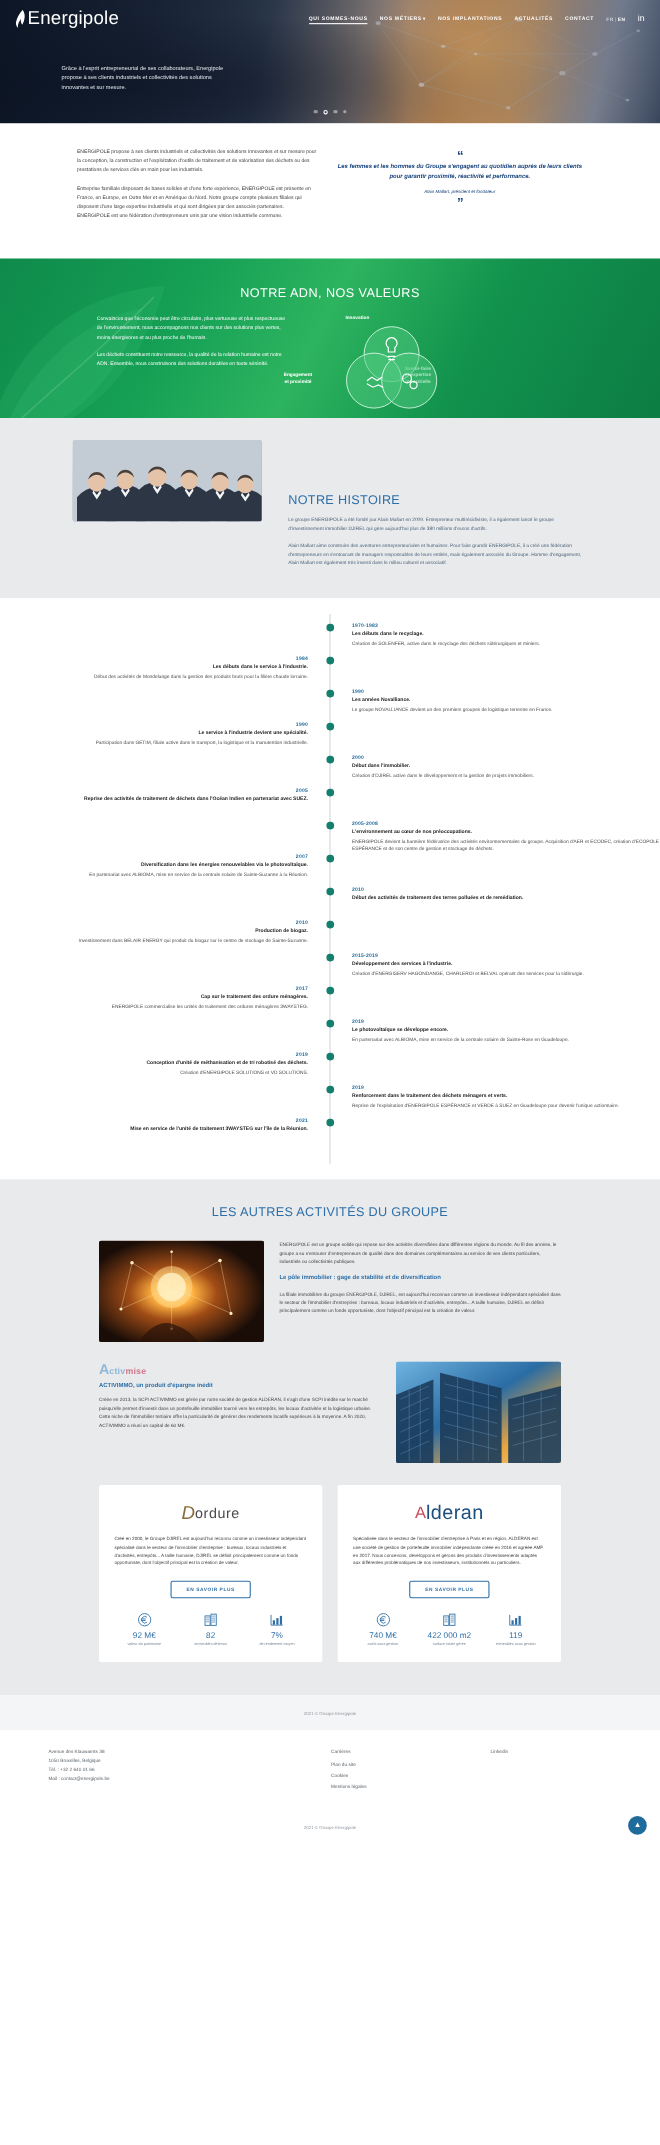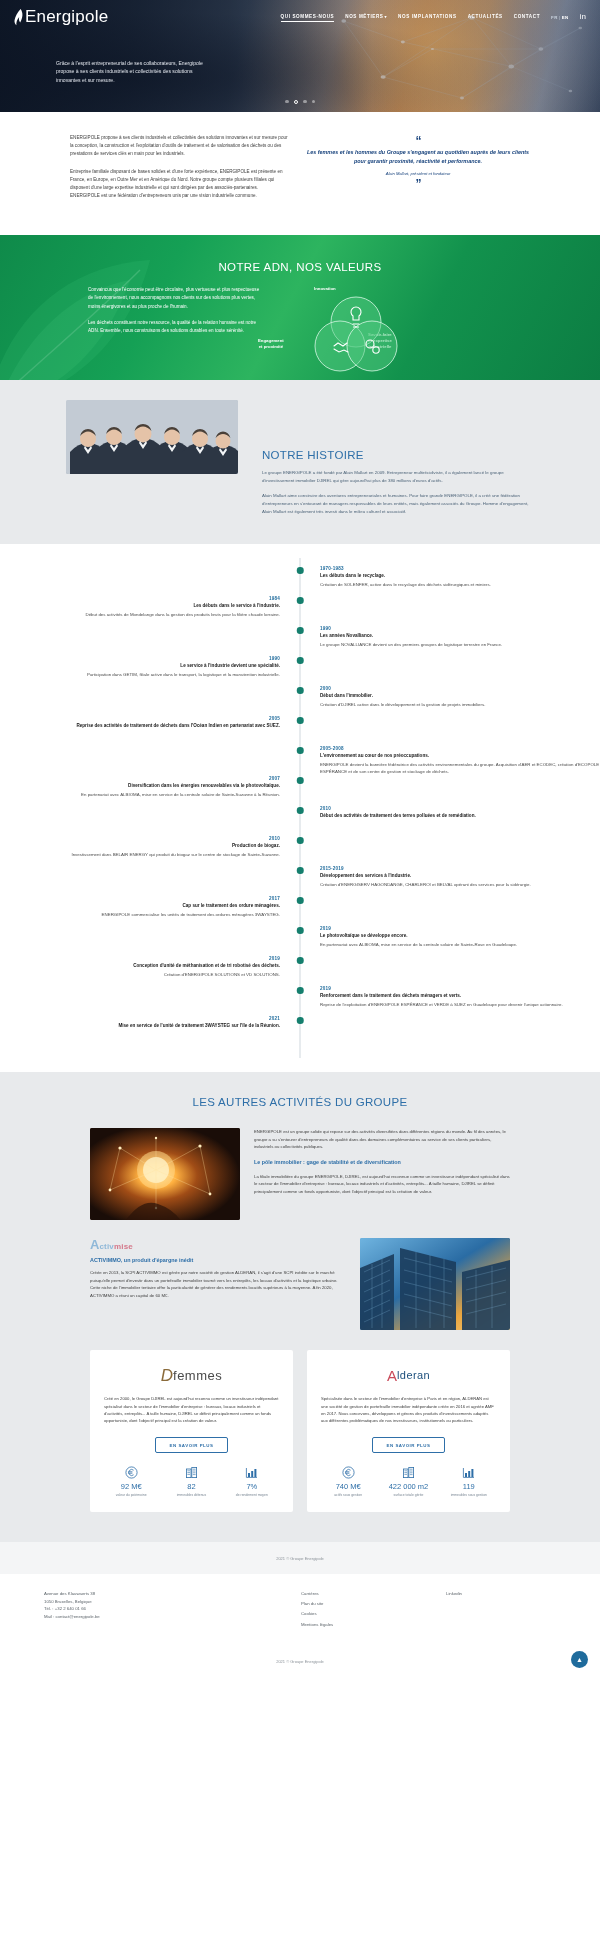--- a/index.html
+++ b/index.html
@@ -192,21 +192,21 @@
 
   
   .cards { display: flex; gap: 14px; padding: 20px 90px 0; }
   .card {
     flex: 1; background: #ffffff; border-radius: 2px; padding: 13px 14px 14px;
     text-align: center;
   }
   .card-logo { height: 24px; display: flex; align-items: center; justify-content: center; margin-bottom: 8px; }
   .djirel-d { color: #8a6a3a; font-size: 17px; font-weight: 400; line-height: 1; font-style: italic; }
   .djirel-rest { color: #4a4a4a; font-size: 13px; font-weight: 400; letter-spacing: .5px; }
-  .alderan-txt { color: #1d4f7c; font-size: 11px; font-weight: 400; letter-spacing: .4px; }
+  .alderan-txt { color: #1d4f7c; font-size: 18px; font-weight: 400; letter-spacing: .4px; }
   .alderan-a { color: #c94a5a; font-size: 15px; font-weight: 400; }
   .card p { font-size: 4.2px; line-height: 1.75; color: #3d3d3d; text-align: left; margin-bottom: 8px; }
   .card-btn {
     display: inline-block; border: 1px solid #2e6fa8; color: #2e6fa8;
     font-size: 4.4px; font-weight: 700; letter-spacing: .5px; text-transform: uppercase;
     padding: 4.5px 14px; border-radius: 2px; margin: 4px 0 12px; cursor: pointer;
     background: #fff;
   }
   .stats { display: flex; justify-content: space-between; gap: 6px; }
   .stat { flex: 1; text-align: center; }
@@ -621,21 +621,21 @@
           <path d="M12,26 L12,90 M22,21 L22,90 M56,14 L56,90 M70,17 L70,90 M84,21 L84,90 M116,32 L116,90 M132,28 L132,90"></path>
         </g>
       </svg>
     </div>
   </div>
 
   <div class="cards">
     <div class="card">
       <div class="card-logo">
         <span class="djirel-d">D</span>
-          <span class="djirel-rest">femmes</span>
+          <span class="djirel-rest">ordure</span>
       </div>
       <p>Créé en 2000, le Groupe DJIREL est aujourd'hui reconnu comme un investisseur indépendant spécialisé dans le secteur de l'immobilier d'entreprise : bureaux, locaux industriels et d'activités, entrepôts... A taille humaine, DJIREL se définit principalement comme un fonds opportuniste, dont l'objectif principal est la création de valeur.</p>
       <div class="card-btn">EN SAVOIR PLUS</div>
       <div class="stats">
         <div class="stat">
           <div class="stat-icon">
             <svg width="13" height="13" viewBox="0 0 13 13">
                 <circle cx="6.5" cy="6.5" r="5.6" fill="none" stroke="#2e6fa8" stroke-width="0.8"></circle>
                 <path d="M8.6,4.2 a3,3 0 1,0 0,4.6 M3.4,5.8 h4 M3.4,7.2 h4" fill="none" stroke="#2e6fa8" stroke-width="0.8"></path>
               </svg>

